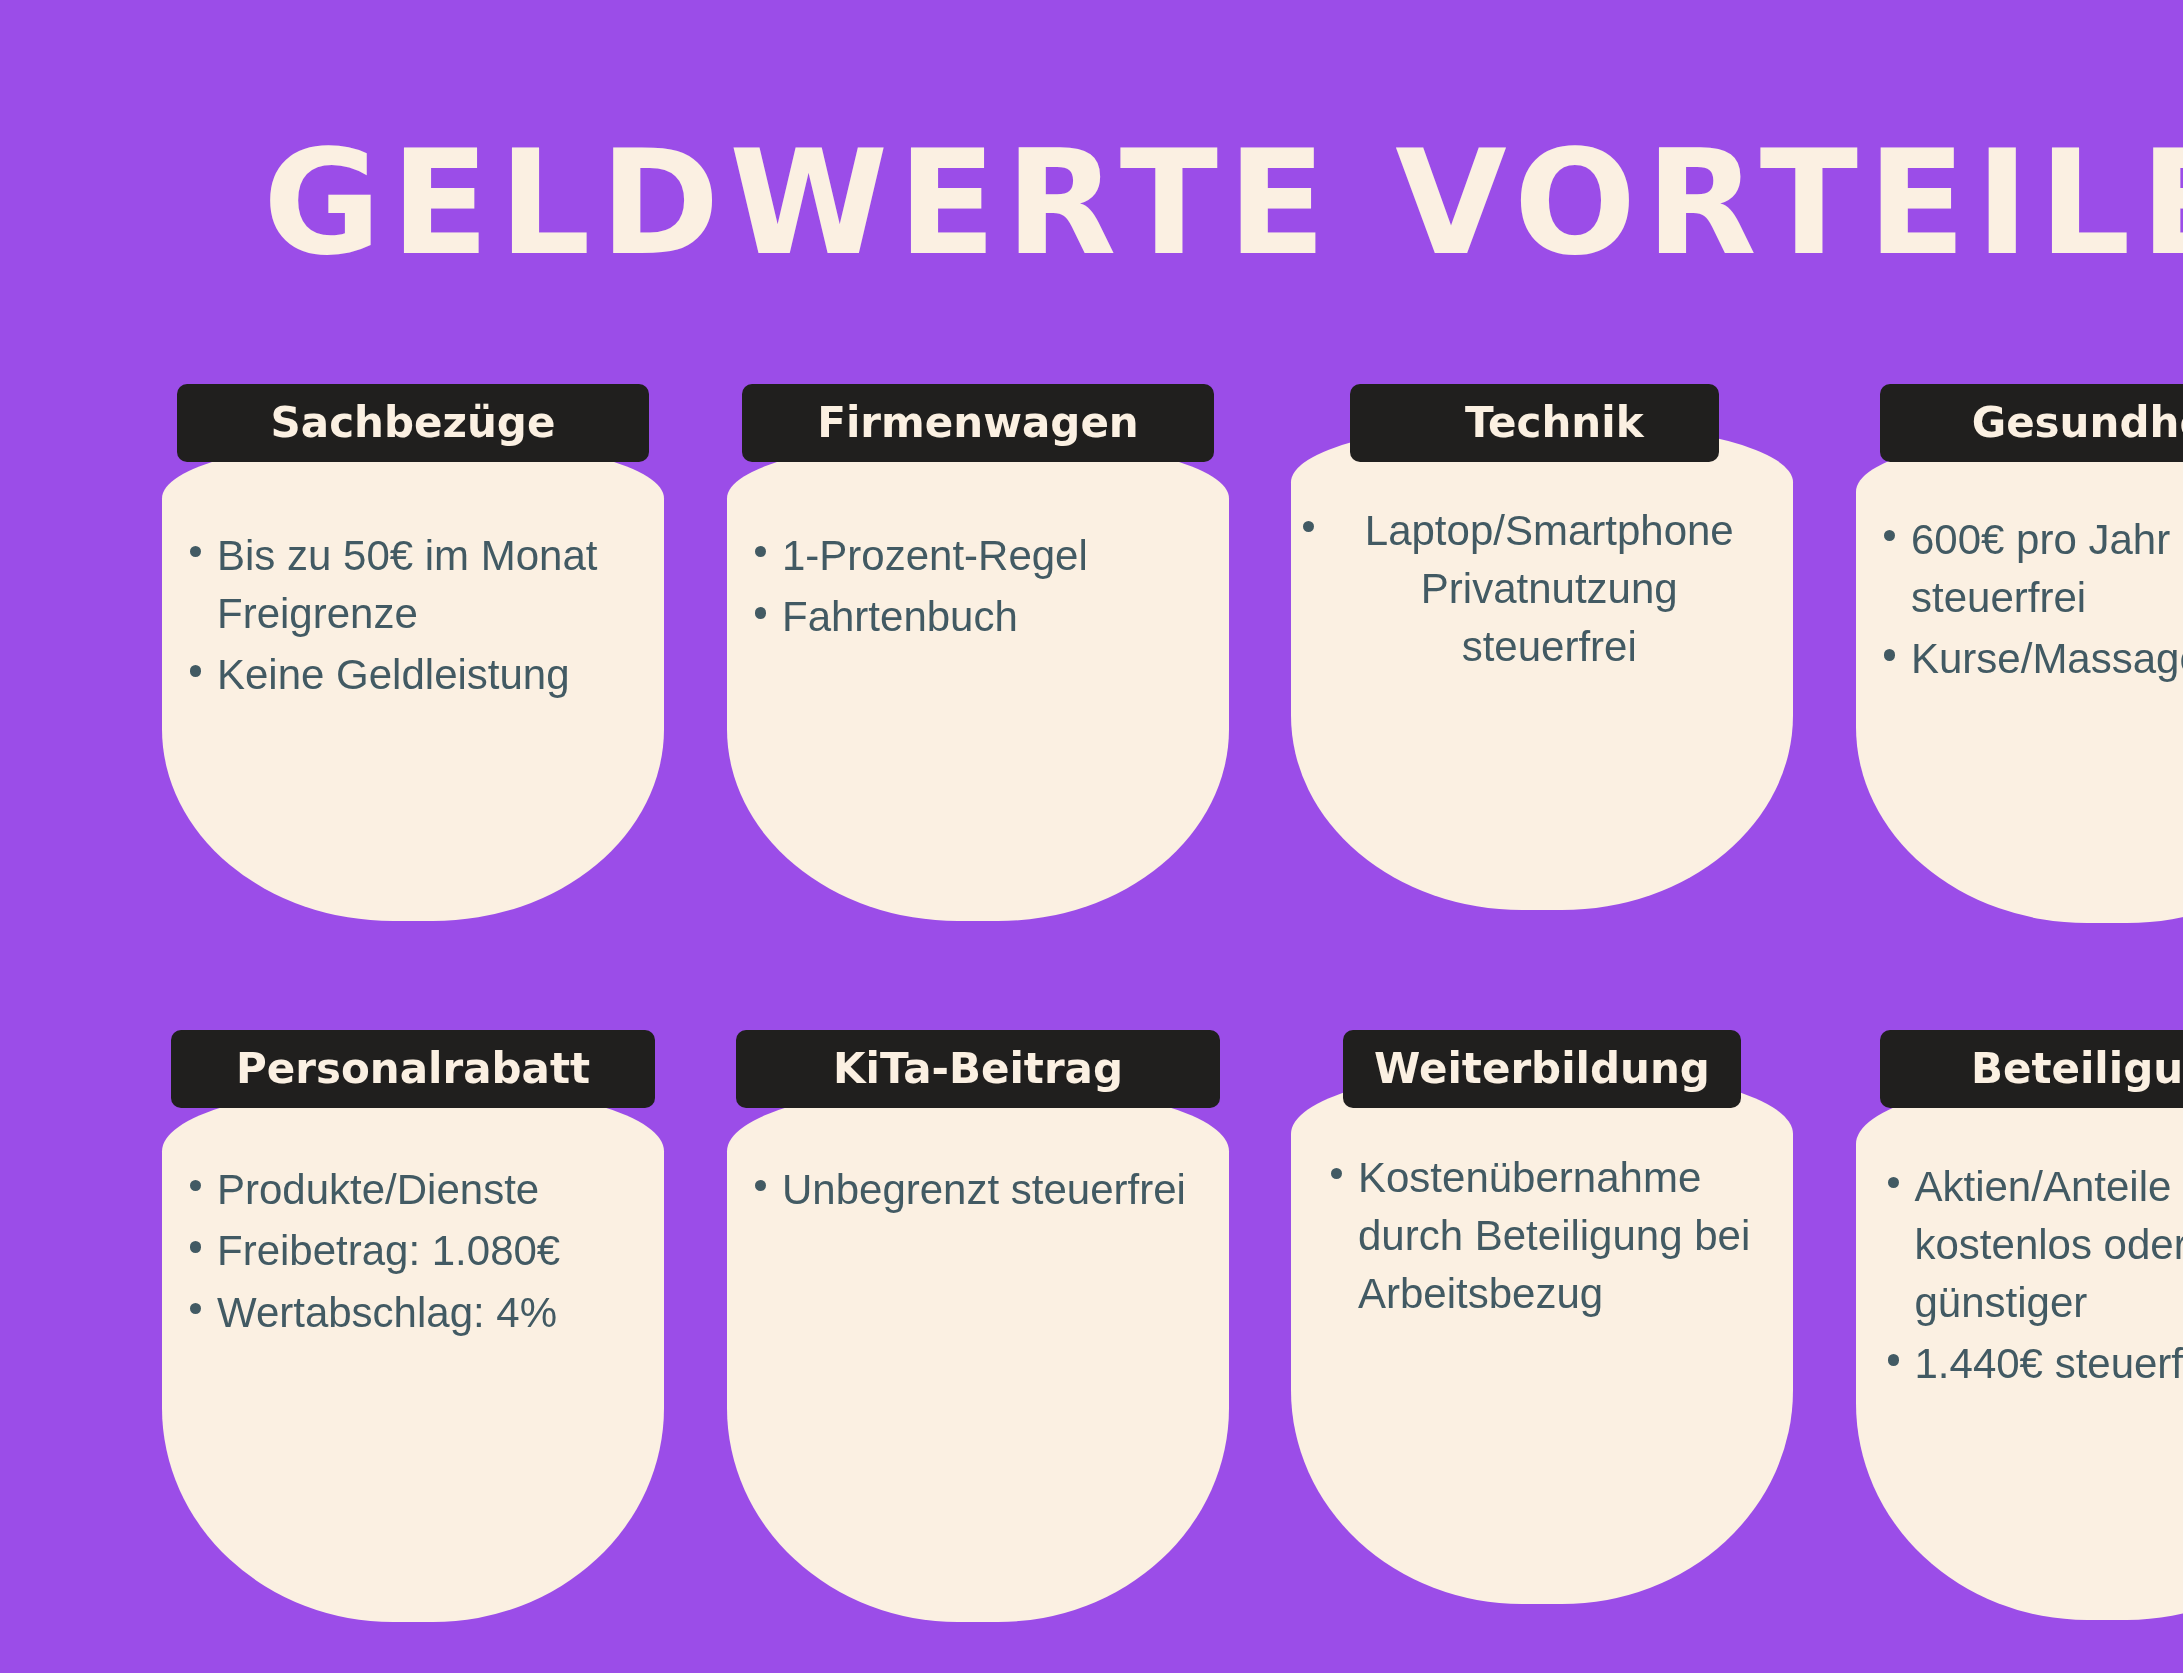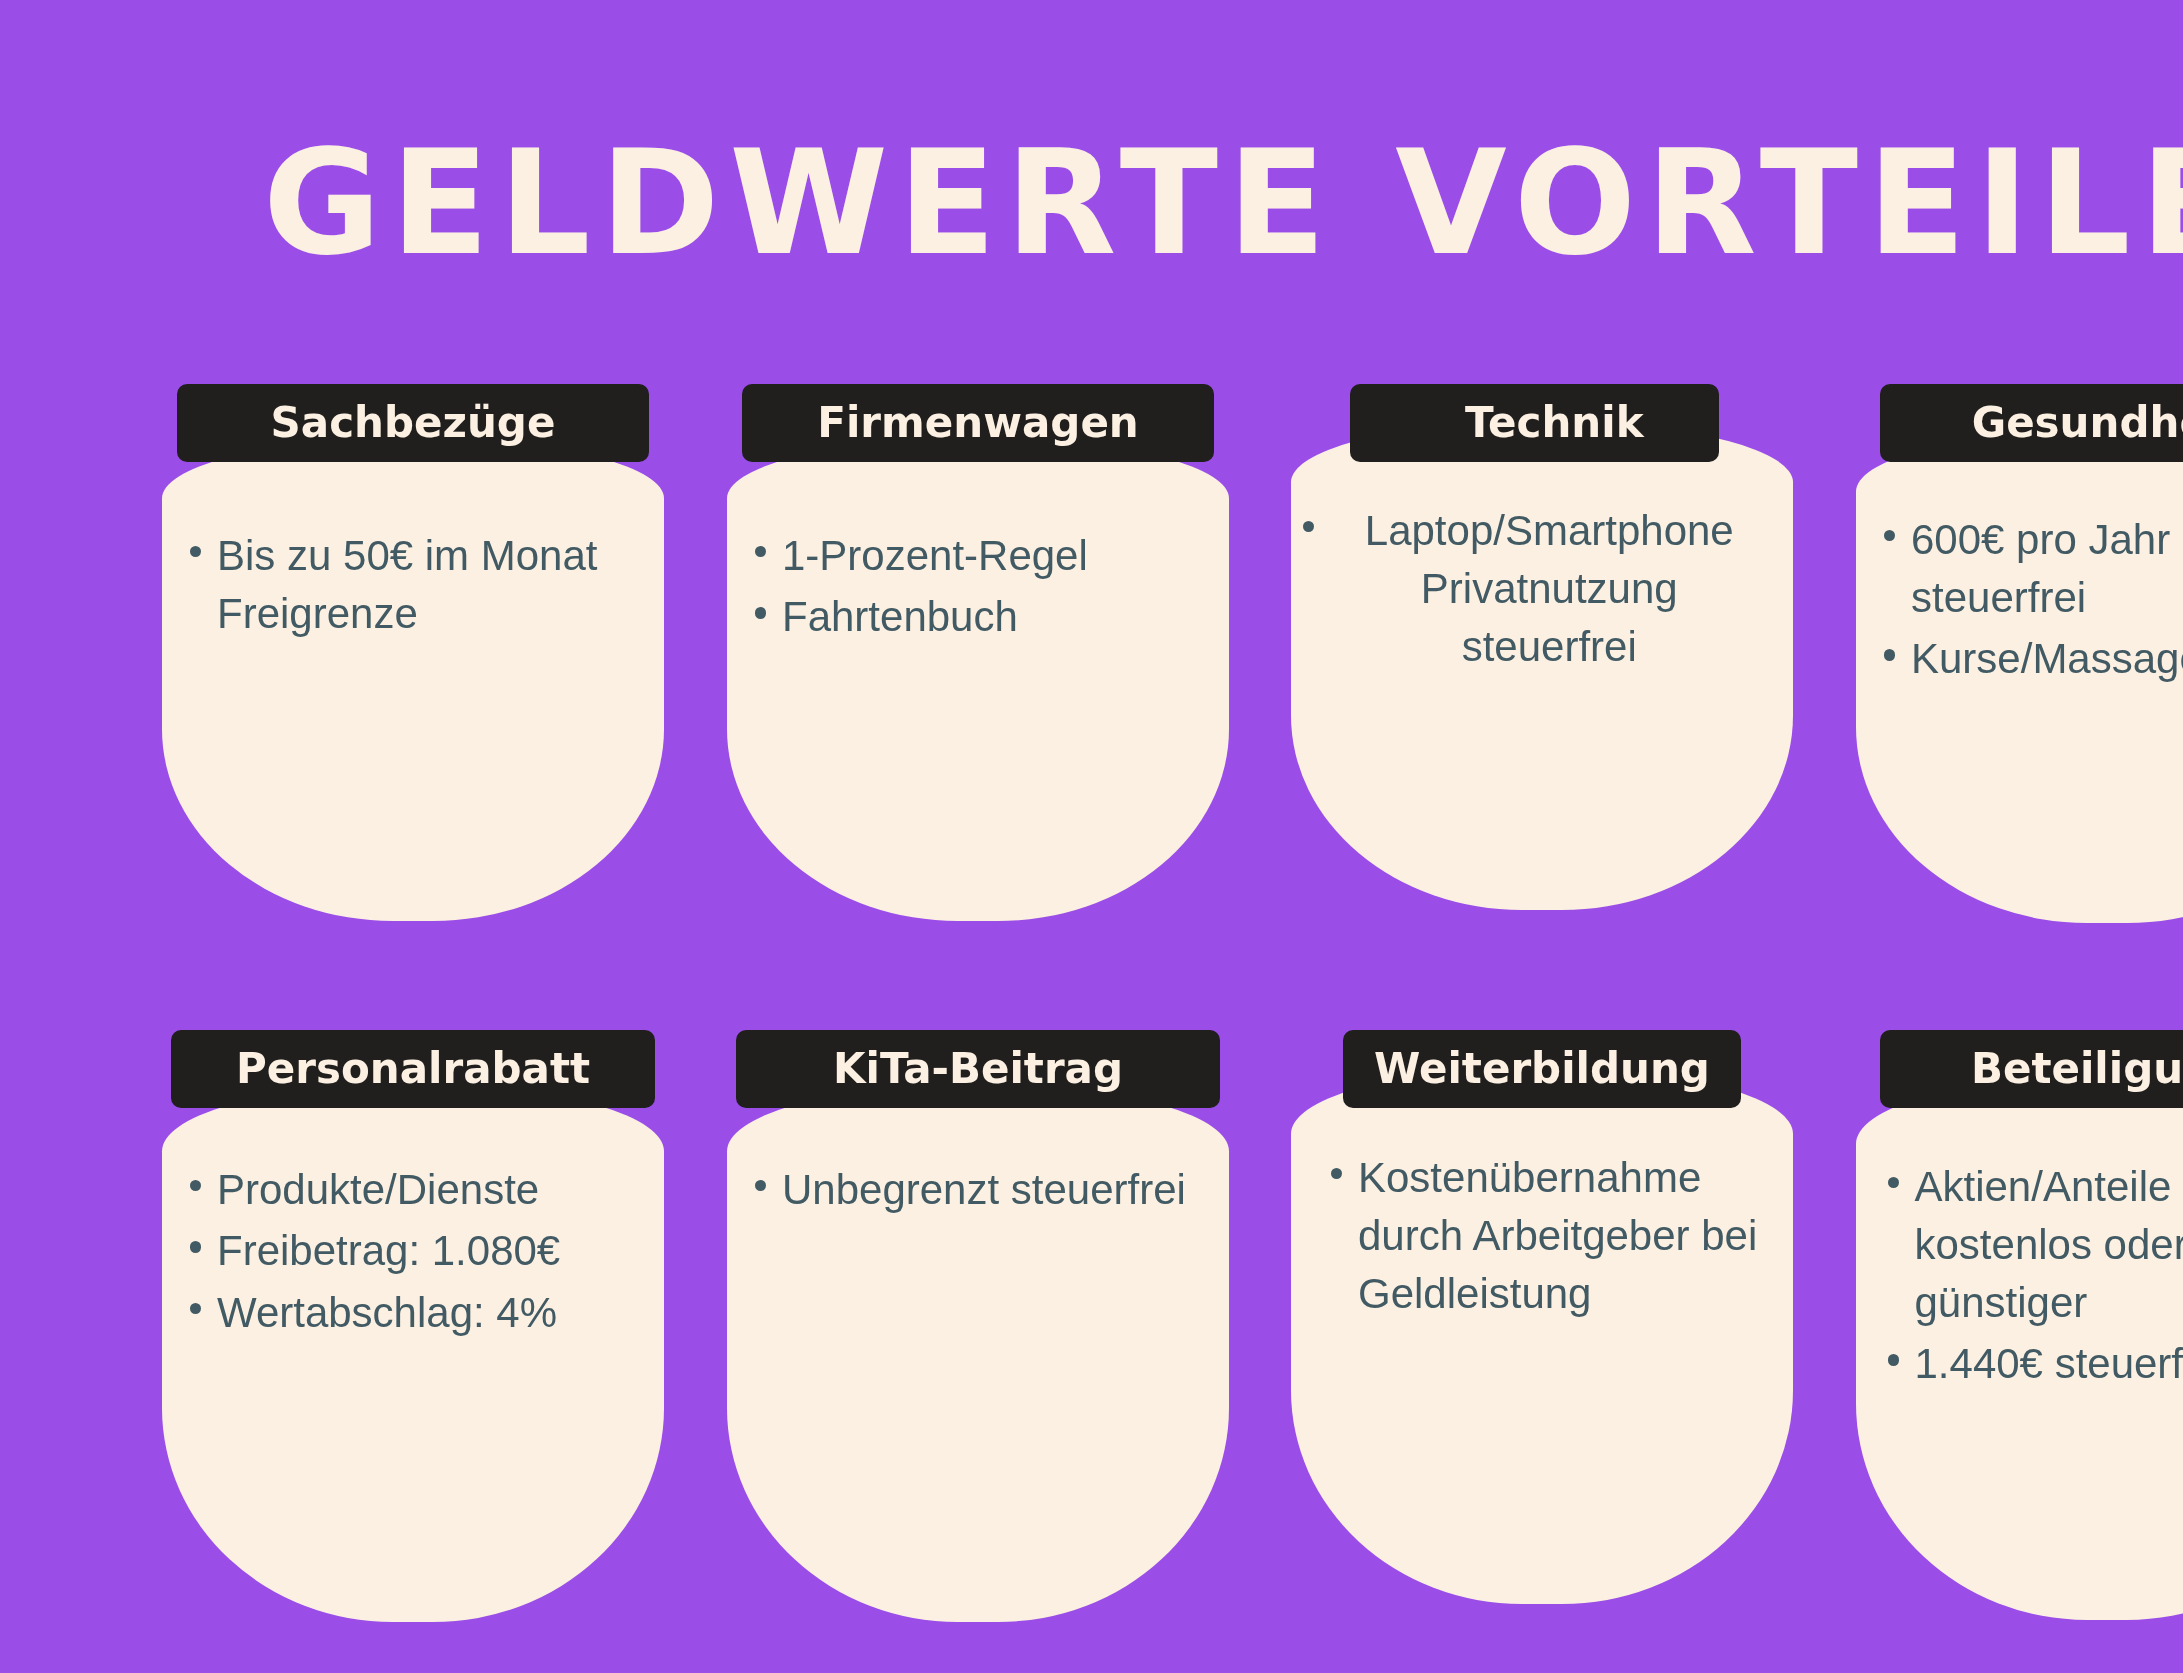--- a/index.html
+++ b/index.html
@@ -129,20 +129,21 @@
 
   <div class="title">Geldwerte Vorteile</div>
 
   <div class="grid">
 
     <div class="card r1 c1">
       <div class="card-body"></div>
       <div class="pill">Sachbezüge</div>
       <ul class="bullets">
         <li>Bis zu 50€ im Monat Freigrenze</li>
+        <li>Keine Geldleistung</li>
       </ul>
     </div>
 
     <div class="card r1 c2">
       <div class="card-body"></div>
       <div class="pill">Firmenwagen</div>
       <ul class="bullets">
         <li>1-Prozent-Regel</li>
         <li>Fahrtenbuch</li>
       </ul>
@@ -180,21 +181,21 @@
       <div class="pill">KiTa-Beitrag</div>
       <ul class="bullets">
         <li>Unbegrenzt steuerfrei</li>
       </ul>
     </div>
 
     <div class="card r2 c3">
       <div class="card-body"></div>
       <div class="pill">Weiterbildung</div>
       <ul class="bullets">
-        <li>Kostenübernahme durch Arbeitgeber bei Geldleistung</li>
+        <li>Kostenübernahme durch Beteiligung bei Arbeitsbezug</li>
       </ul>
     </div>
 
     <div class="card r2 c4">
       <div class="card-body"></div>
       <div class="pill">Beteiligung</div>
       <ul class="bullets">
         <li>Aktien/Anteile kostenlos oder günstiger</li>
         <li>1.440€ steuerfrei</li>
       </ul>

